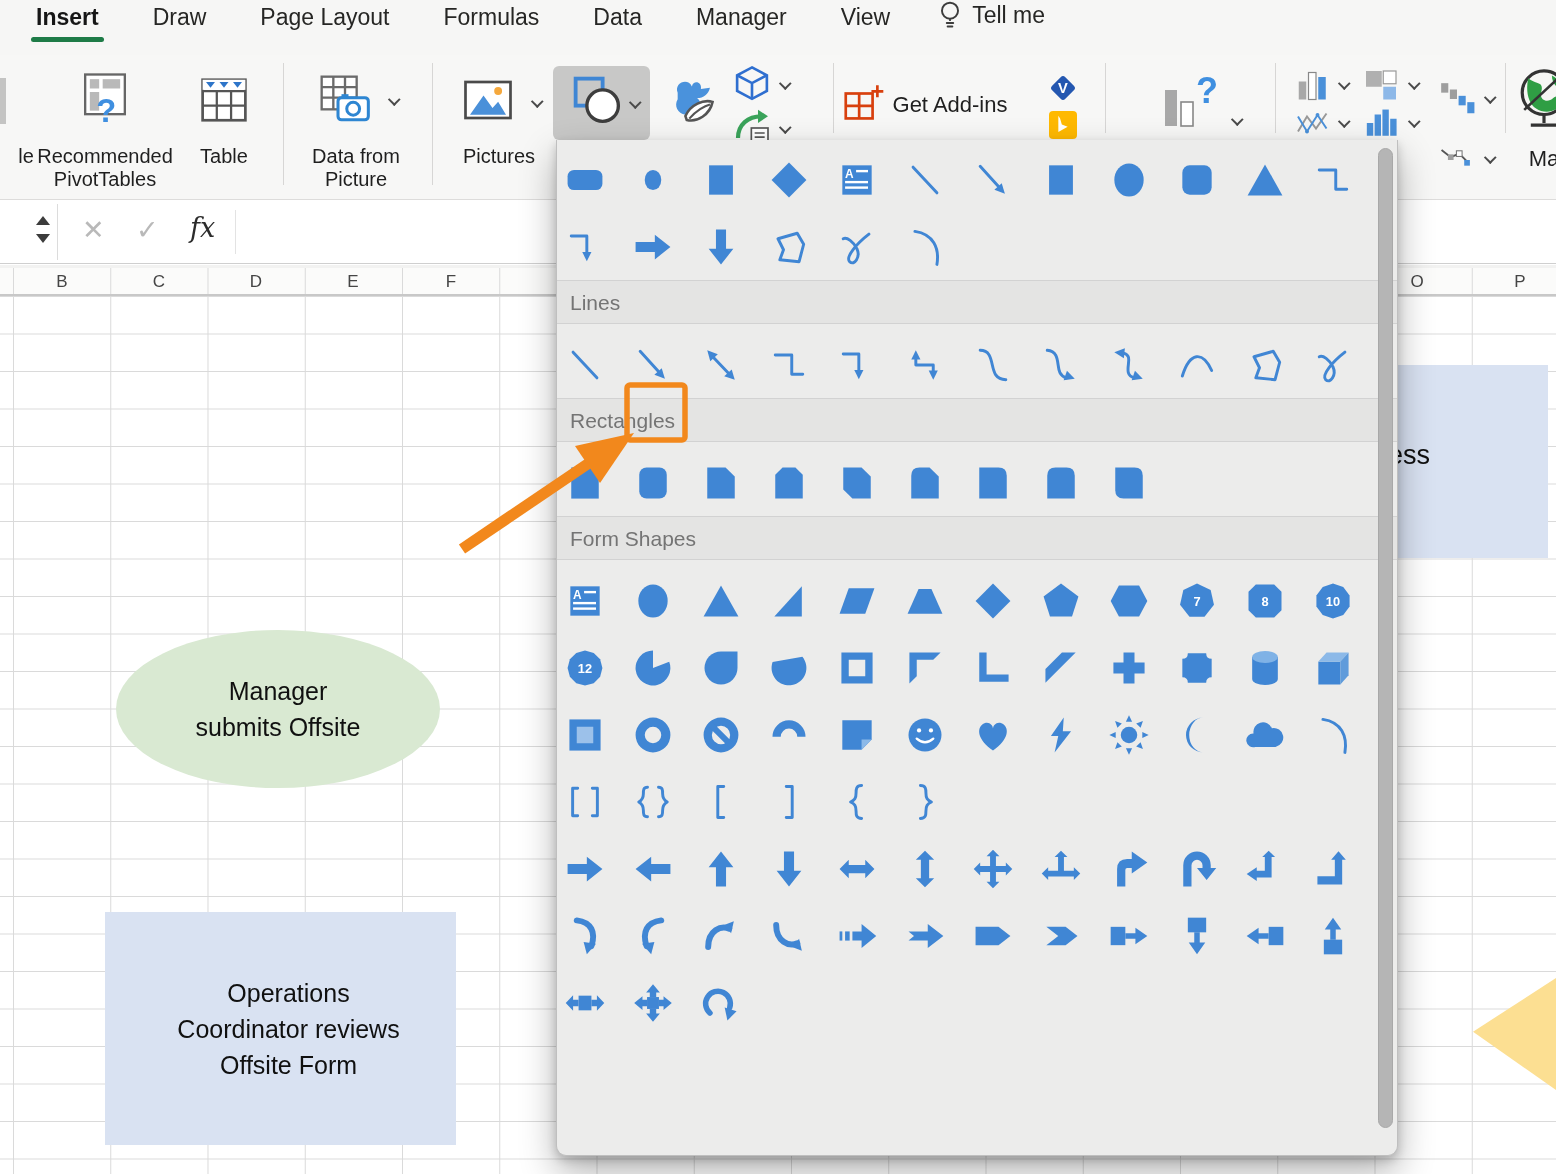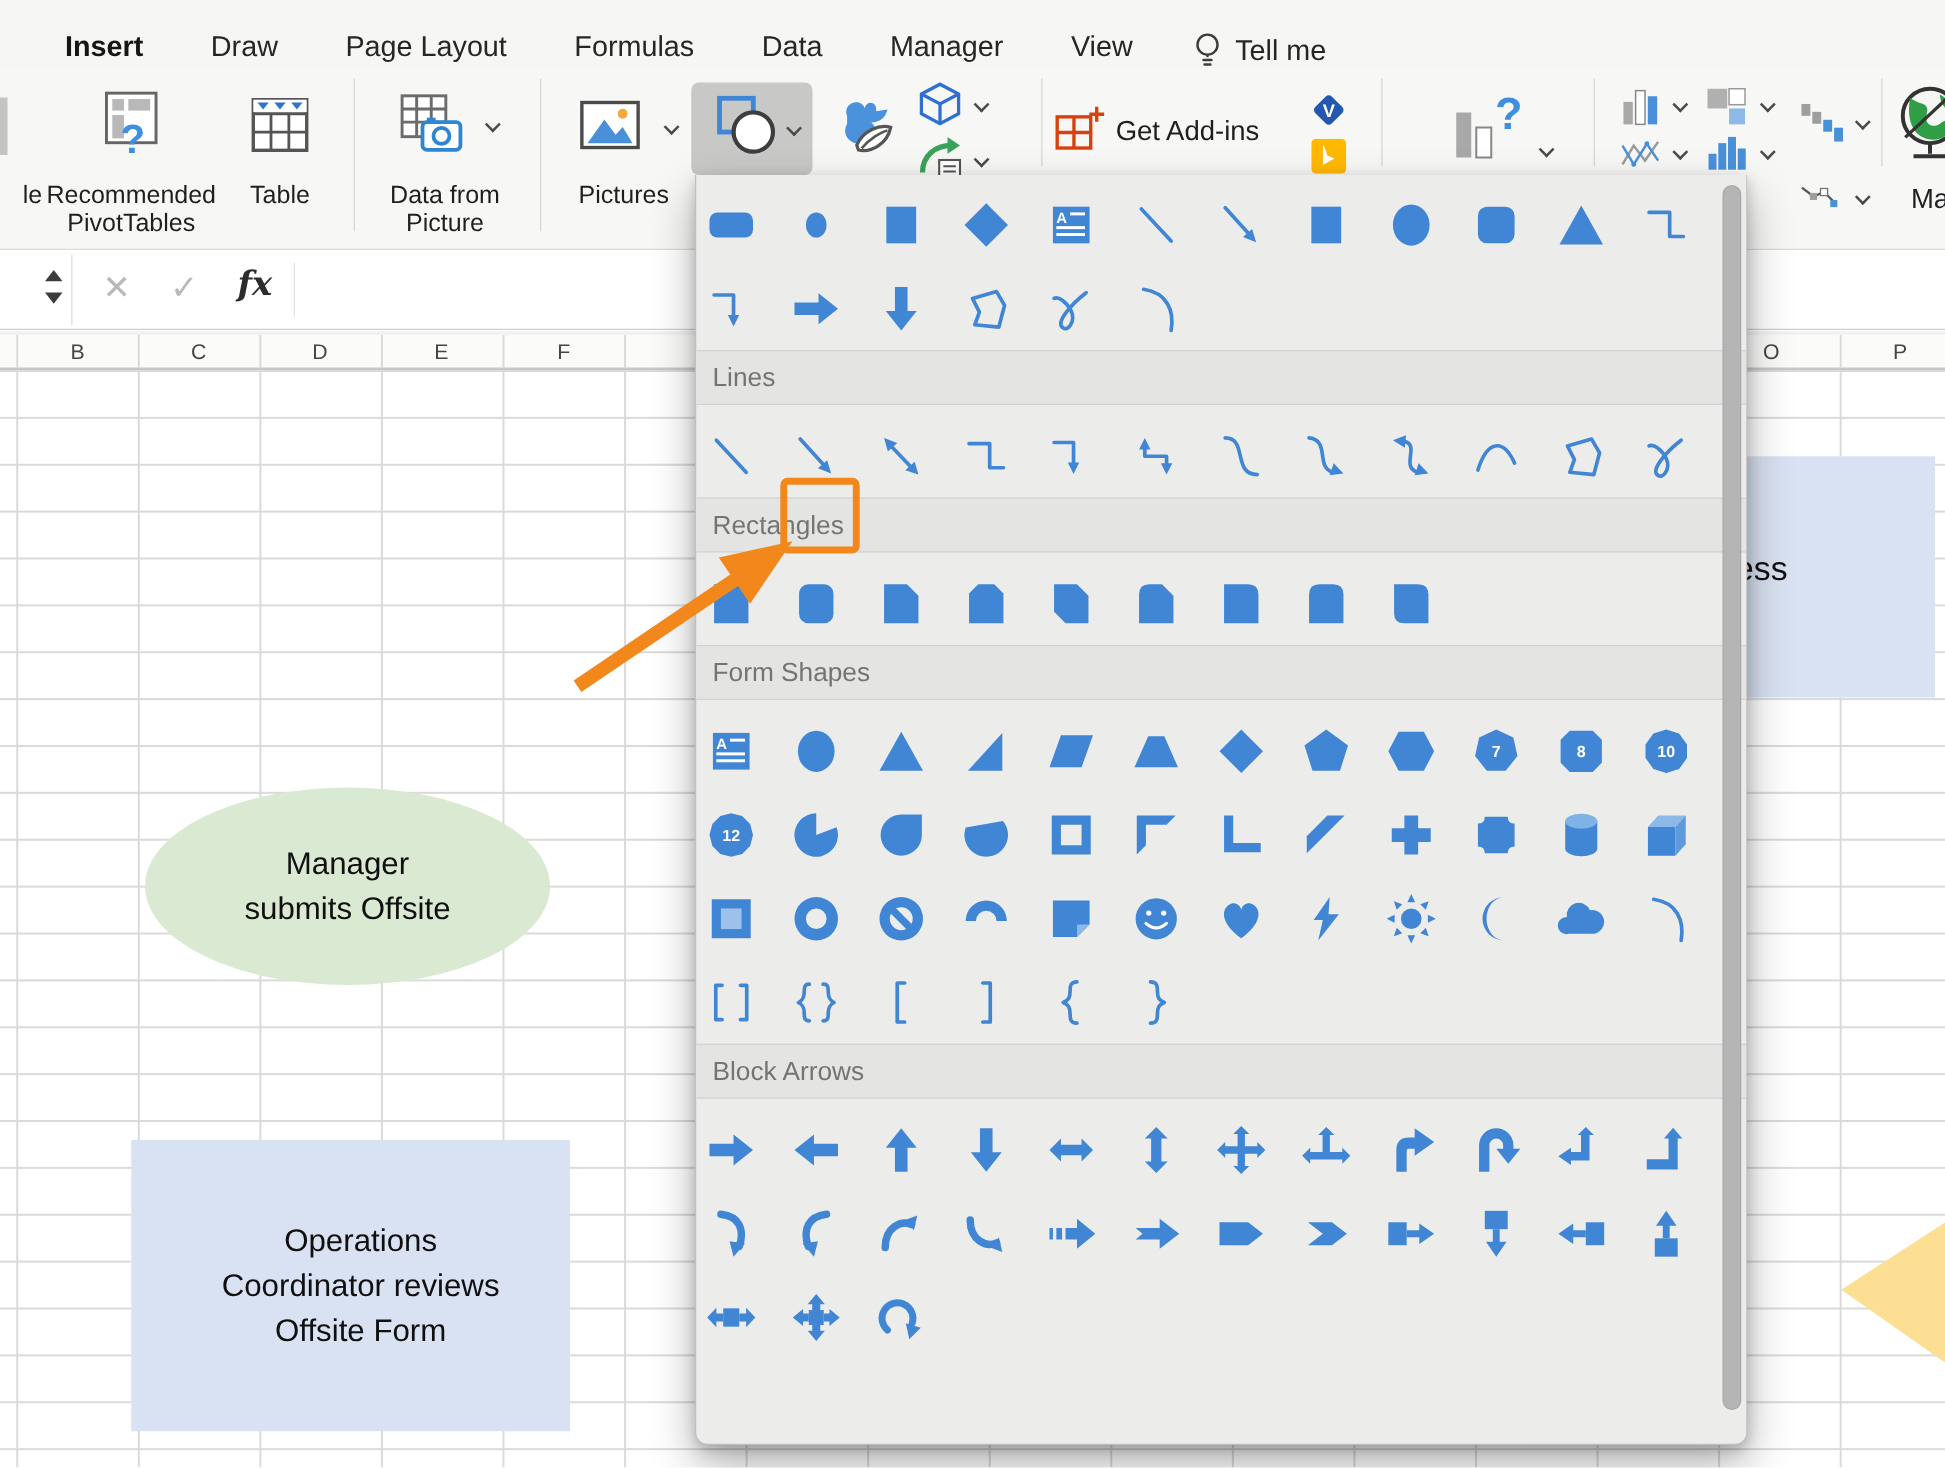--- a/index.html
+++ b/index.html
@@ -1,36 +1,36 @@
 <!DOCTYPE html>
 <html><head>
 <meta charset="utf-8">
 <style>
   html,body{margin:0;padding:0}
   body{width:1556px;height:1174px;position:relative;overflow:hidden;background:#fff;
        font-family:"Liberation Sans",sans-serif;color:#222}
   .abs{position:absolute}
   
-  .menubar{left:0;top:0;width:1556px;height:55px;background:#f6f6f5;display:flex;align-items:flex-end;padding-left:50px;box-sizing:border-box}
+  .menubar{left:0;top:0;width:1556px;height:55px;background:#f6f6f5;display:flex;align-items:flex-start;padding-left:34px;box-sizing:border-box}
   .tab{position:relative;font-size:23px;font-weight:500;color:#262624;margin-right:50px;padding:4px 2px;white-space:nowrap}
   .tab.active{font-weight:700;color:#161616}
   .tab.active::after{content:"";position:absolute;left:-3px;right:-3px;bottom:-7px;height:5px;border-radius:3px;background:#1e7b47}
   .tellme{display:flex;align-items:center;gap:9px;font-size:23px;font-weight:500;color:#262624;margin-left:-5px}
   
   .ribbon{left:0;top:55px;width:1556px;height:145px;background:#f7f7f6;border-bottom:1px solid #dddcdb;box-sizing:border-box}
   .rlabel{position:absolute;transform:translateX(-50%);text-align:center;font-size:20px;color:#1f1f1f;line-height:23px;white-space:nowrap}
   .vsep{position:absolute;width:1px;background:#d7d6d5}
   .chev{position:absolute;width:12px;height:12px}
   .chev::before{content:"";display:block;width:6.5px;height:6.5px;border-right:2px solid #4a4a4a;border-bottom:2px solid #4a4a4a;transform:rotate(45deg);margin:0 auto}
   .shapes-btn-bg{position:absolute;left:553px;top:66px;width:97px;height:74px;background:#c8c8c7;border-radius:6px}
   
   .fbar{left:0;top:200px;width:1556px;height:64px;background:#fff;border-bottom:1px solid #cfcfcf;box-sizing:border-box}
   .fstrip{left:0;top:265px;width:1556px;height:3px;background:#f2f2f1}
   .fdiv{position:absolute;width:1px;background:#dcdcdc}
-  .fx{font-family:"DejaVu Serif",serif;font-style:italic;font-weight:700;font-size:27px;color:#2c2c2c}
+  .fx{font-family:"DejaVu Serif",serif;font-style:italic;font-weight:400;font-size:27px;color:#2c2c2c}
   .gray-glyph{color:#b9b9b9;font-size:27px;font-weight:400}
   .spin{position:absolute;left:36px;width:0;height:0;border-left:7px solid transparent;border-right:7px solid transparent}
   
   .colheads{left:0;top:268px;width:1556px;height:28px;background:#fbfbfa;border-bottom:2px solid #c8c8c8;box-sizing:border-box;
     background-image:linear-gradient(to right,#dadada 1.4px,transparent 1.4px);background-size:97.25px 100%;background-position:13px 0}
   .colhead-label{position:absolute;top:4px;transform:translateX(-50%);font-size:17px;color:#454545}
   .sheet{left:0;top:296px;width:1556px;height:878px;background:#fff;
     background-image:linear-gradient(to right,#dadada 1.4px,transparent 1.4px),
                      linear-gradient(to bottom,#dadada 1.4px,transparent 1.4px);
     background-size:97.25px 3000px,3000px 37.5px;
@@ -766,21 +766,20 @@
         <svg viewBox="0 0 48 48" width="44" height="44">
           <path d="M29 6 C23 6 23 10 23 14 C23 20 21.5 22 17 24 C21.5 26 23 28 23 34 C23 38 23 42 29 42" fill="none" stroke="#4086d4" stroke-width="3.2" stroke-linecap="round" stroke-linejoin="round"></path>
         </svg>
       </div>
       <div class="shape-cell">
         <svg viewBox="0 0 48 48" width="44" height="44">
           <path d="M19 6 C25 6 25 10 25 14 C25 20 26.5 22 31 24 C26.5 26 25 28 25 34 C25 38 25 42 19 42" fill="none" stroke="#4086d4" stroke-width="3.2" stroke-linecap="round" stroke-linejoin="round"></path>
         </svg>
       </div>
     </div>
-    <div class="menu-header">Block Arrows</div>
     <div class="menu-row">
       <div class="shape-cell">
         <svg viewBox="0 0 48 48" width="44" height="44">
           <polygon points="5,18.5 26,18.5 26,10.5 43,24 26,37.5 26,29.5 5,29.5" fill="#4086d4"></polygon>
         </svg>
       </div>
       <div class="shape-cell">
         <svg viewBox="0 0 48 48" width="44" height="44">
           <polygon points="43,18.5 22,18.5 22,10.5 5,24 22,37.5 22,29.5 43,29.5" fill="#4086d4"></polygon>
         </svg>

